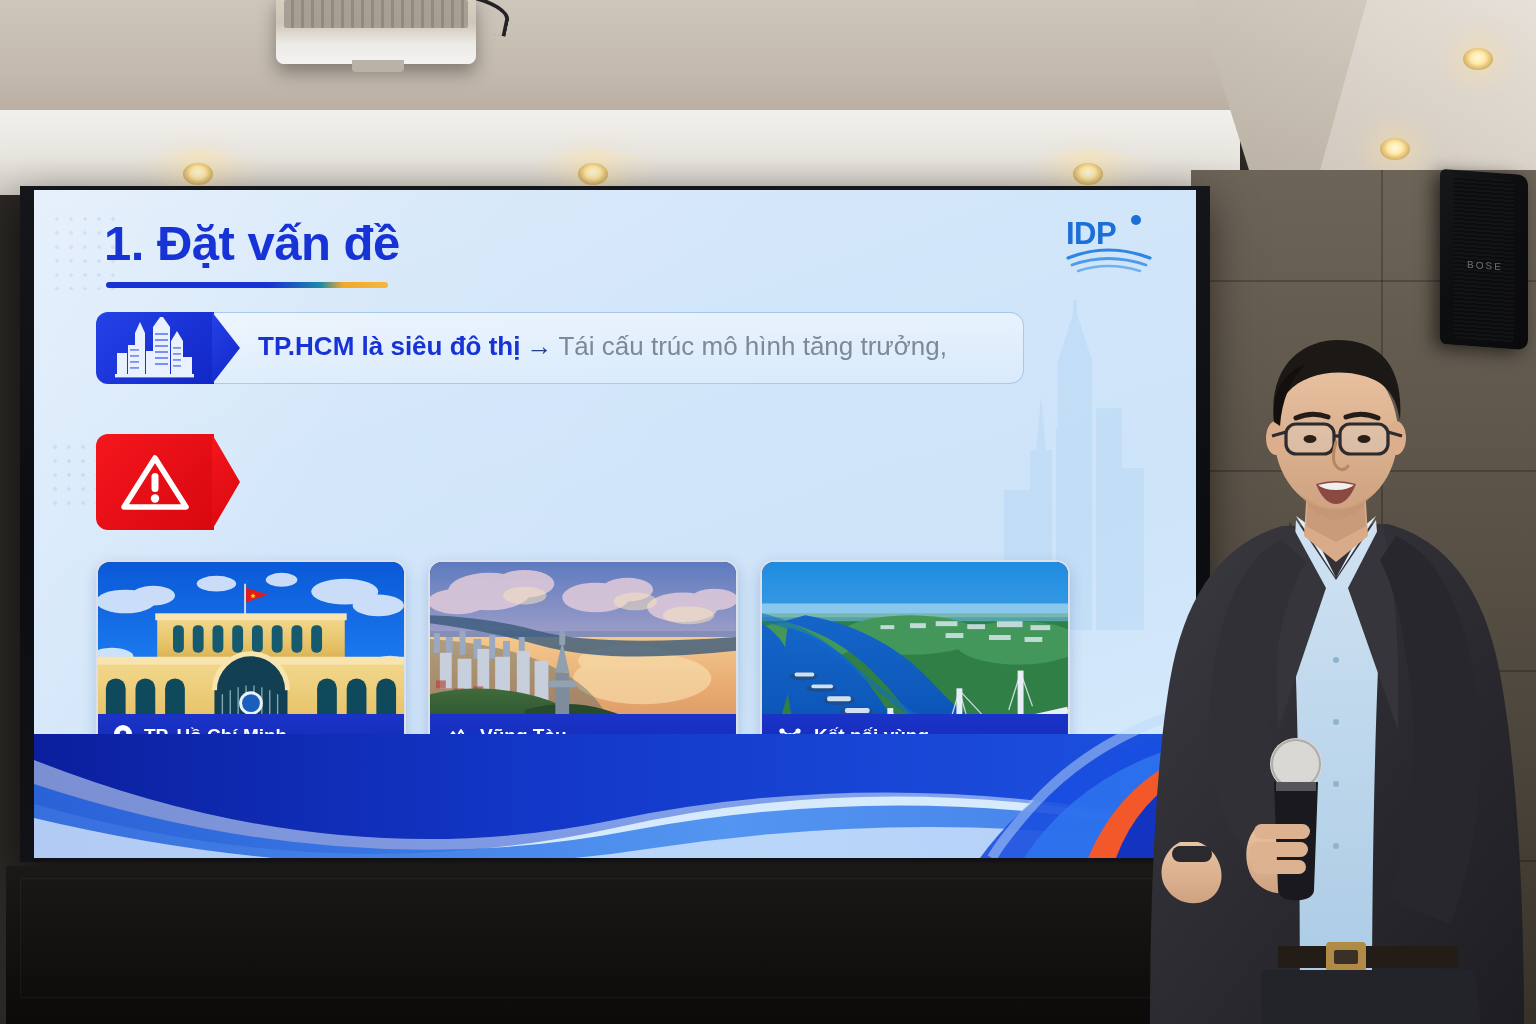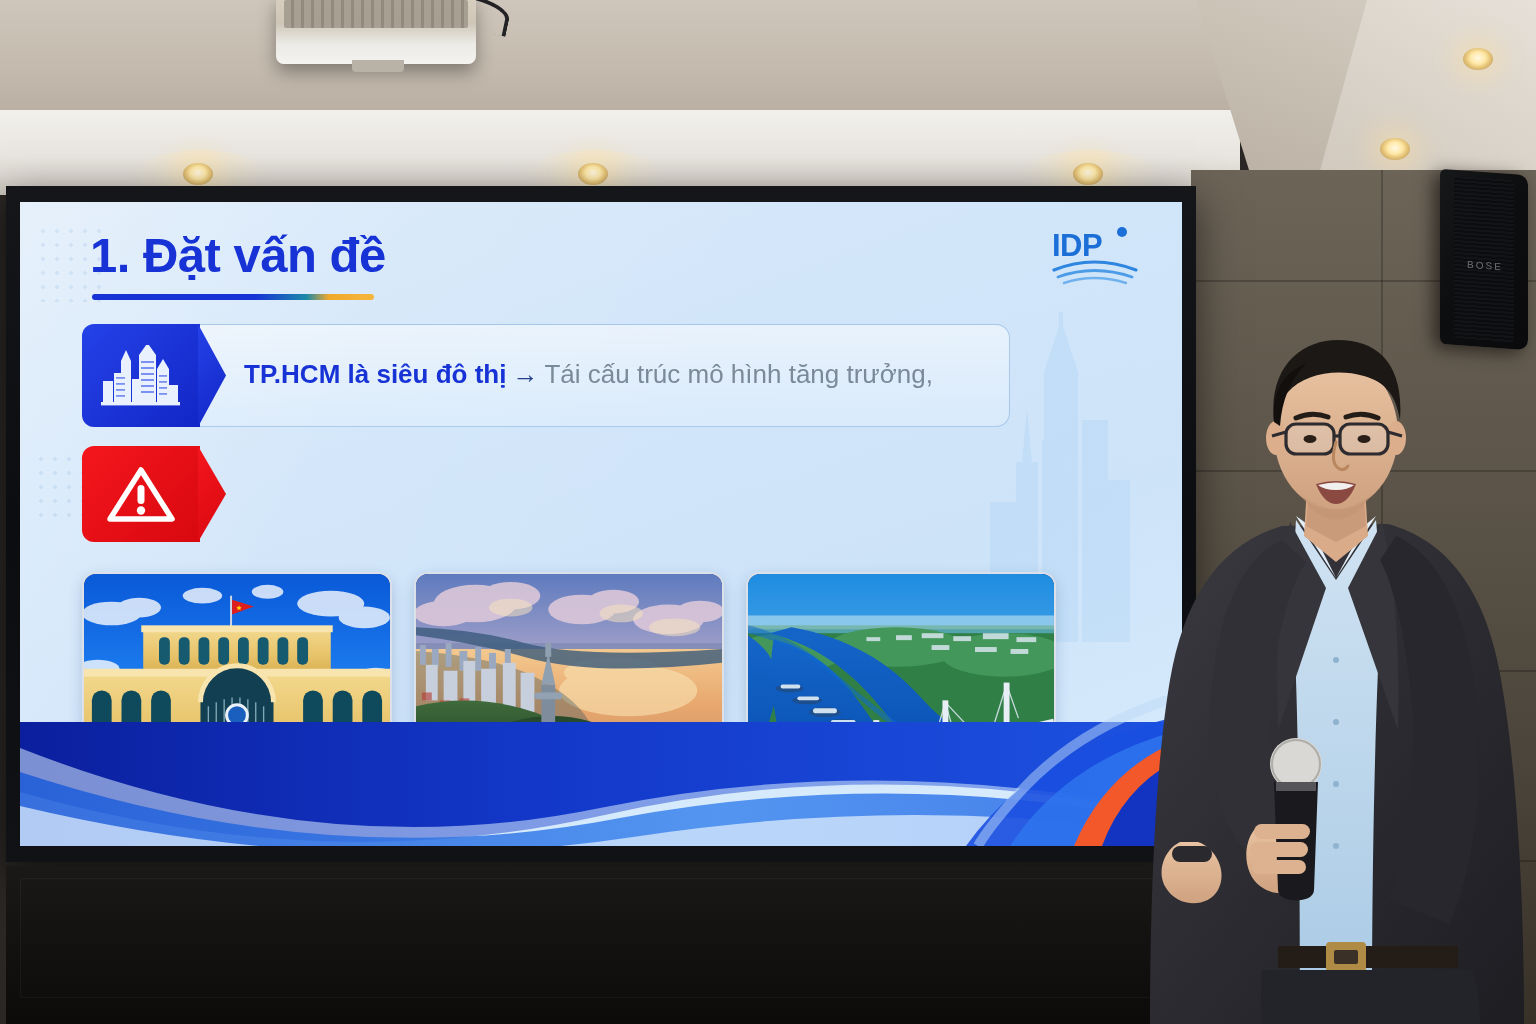--- a/index.html
+++ b/index.html
@@ -87,23 +87,23 @@
     border:4px solid #232326; border-radius:50% 50% 0 0; border-bottom:none;
     transform:rotate(12deg);
   }
   .projector-mount{
     position:absolute; left:352px; top:60px; width:52px; height:12px;
     background:#b9b2a6; border-radius:0 0 4px 4px;
   }
 
   
   .screen-frame{
-    position:absolute; left:6px; top:186px; width:1190px; height:676px;
+    position:absolute; left:20px; top:186px; width:1190px; height:676px;
     background:linear-gradient(180deg,#14161a 0%,#0b0d10 50%,#101215 100%);
-    padding:16px 14px;
+    padding:4px 14px;
     box-shadow:0 14px 40px rgba(0,0,0,0.55);
   }
   .screen-lowerpanel{
     position:absolute; left:6px; top:866px; width:1190px; height:158px;
     background:linear-gradient(180deg,#1a1917 0%,#121110 55%,#0c0b0a 100%);
   }
   .screen-lowerpanel::after{
     content:""; position:absolute; left:14px; top:12px; right:16px; bottom:26px;
     border:1px solid rgba(255,255,255,0.045); border-radius:2px;
   }
@@ -251,21 +251,21 @@
       <div class="logo">
         <svg viewBox="0 0 92 62" width="92" height="62">
           <text x="2" y="32" font-family="Liberation Sans, sans-serif" font-size="31" font-weight="bold" fill="#1b6fd6" letter-spacing="-0.5">IDP</text>
           <circle cx="72" cy="8" r="5" fill="#1b6fd6"></circle>
           <path d="M4 46 Q44 30 86 46" stroke="#2f86e0" stroke-width="3.2" fill="none" stroke-linecap="round"></path>
           <path d="M8 53 Q44 40 82 53" stroke="#4d9ce8" stroke-width="2.8" fill="none" stroke-linecap="round"></path>
           <path d="M14 59 Q44 49 76 59" stroke="#6fb2ee" stroke-width="2.4" fill="none" stroke-linecap="round"></path>
         </svg>
       </div>
 
-      <div class="callout" style="top:122px; height:103px;">
+      <div class="callout" style="top:122px; height:72px;">
         <div class="callout-tag" style="background:linear-gradient(135deg,#2442e8 0%,#1226c6 100%);">
           <svg width="84" height="62" viewBox="0 0 84 62">
             <g fill="#e8f1fd">
               <rect x="4" y="36" width="10" height="22"></rect>
               <rect x="15" y="28" width="13" height="30"></rect>
               <rect x="22" y="16" width="10" height="42"></rect>
               <path d="M22 16 L27 5 L32 16 Z"></path>
               <rect x="33" y="34" width="7" height="24"></rect>
               <rect x="40" y="10" width="17" height="48"></rect>
               <path d="M40 10 L48.5 -2 L57 10 Z"></path>

